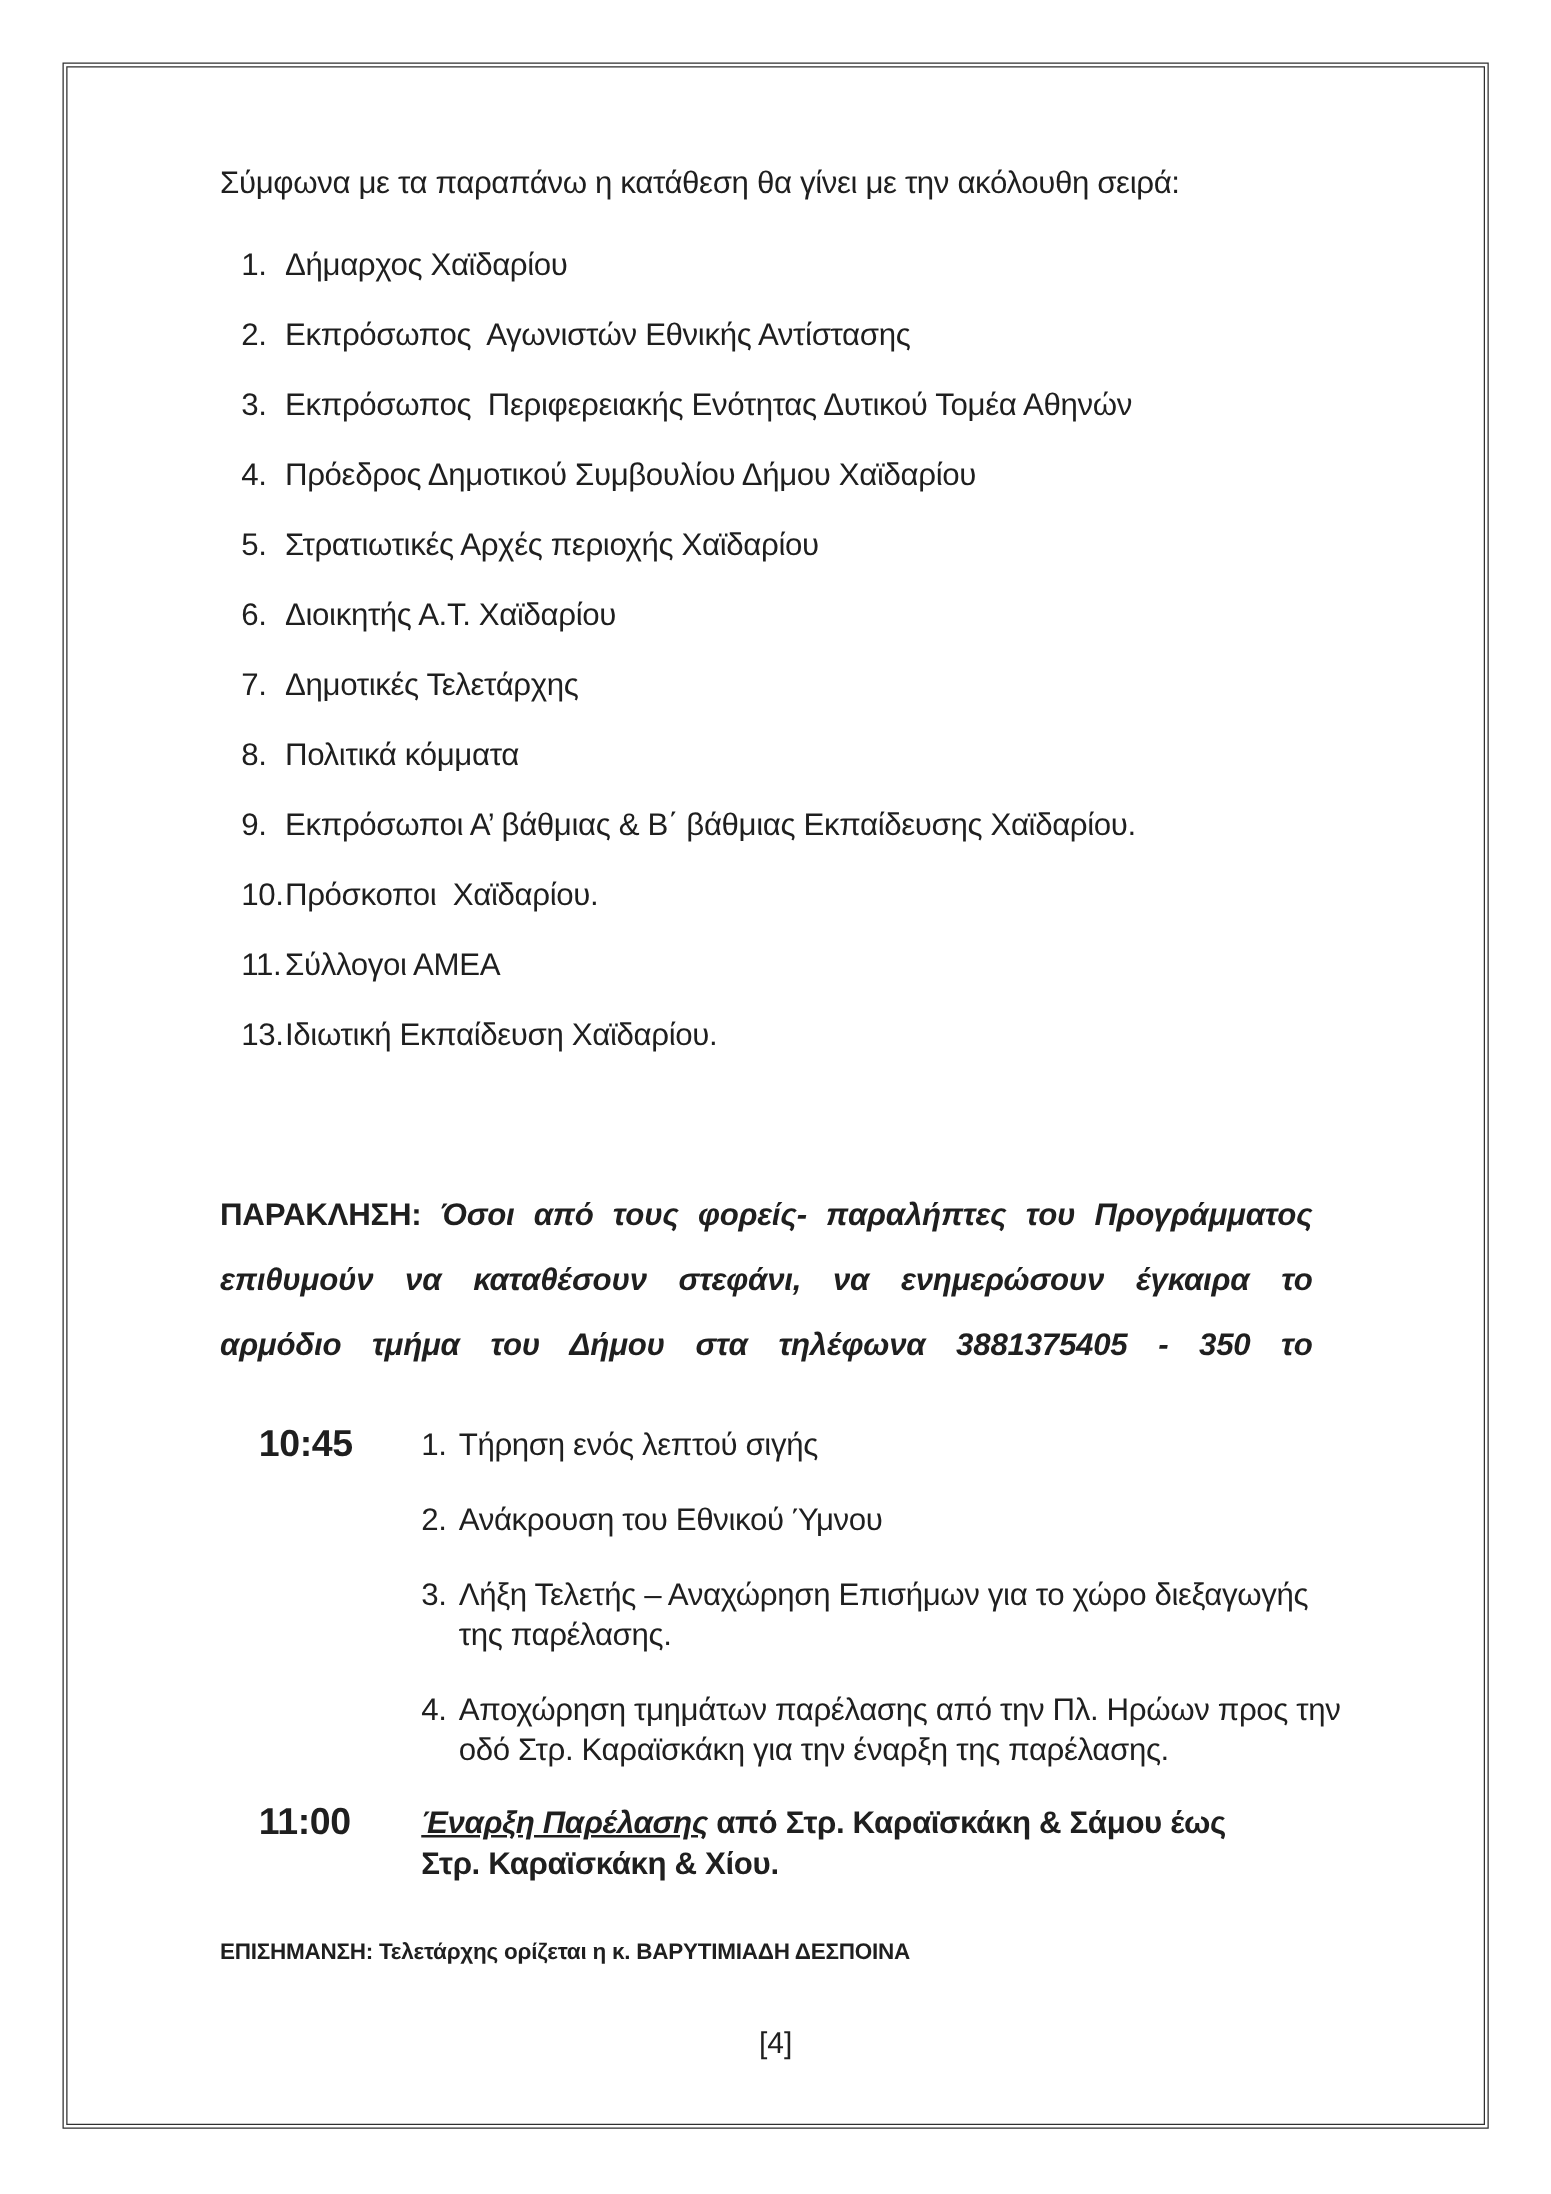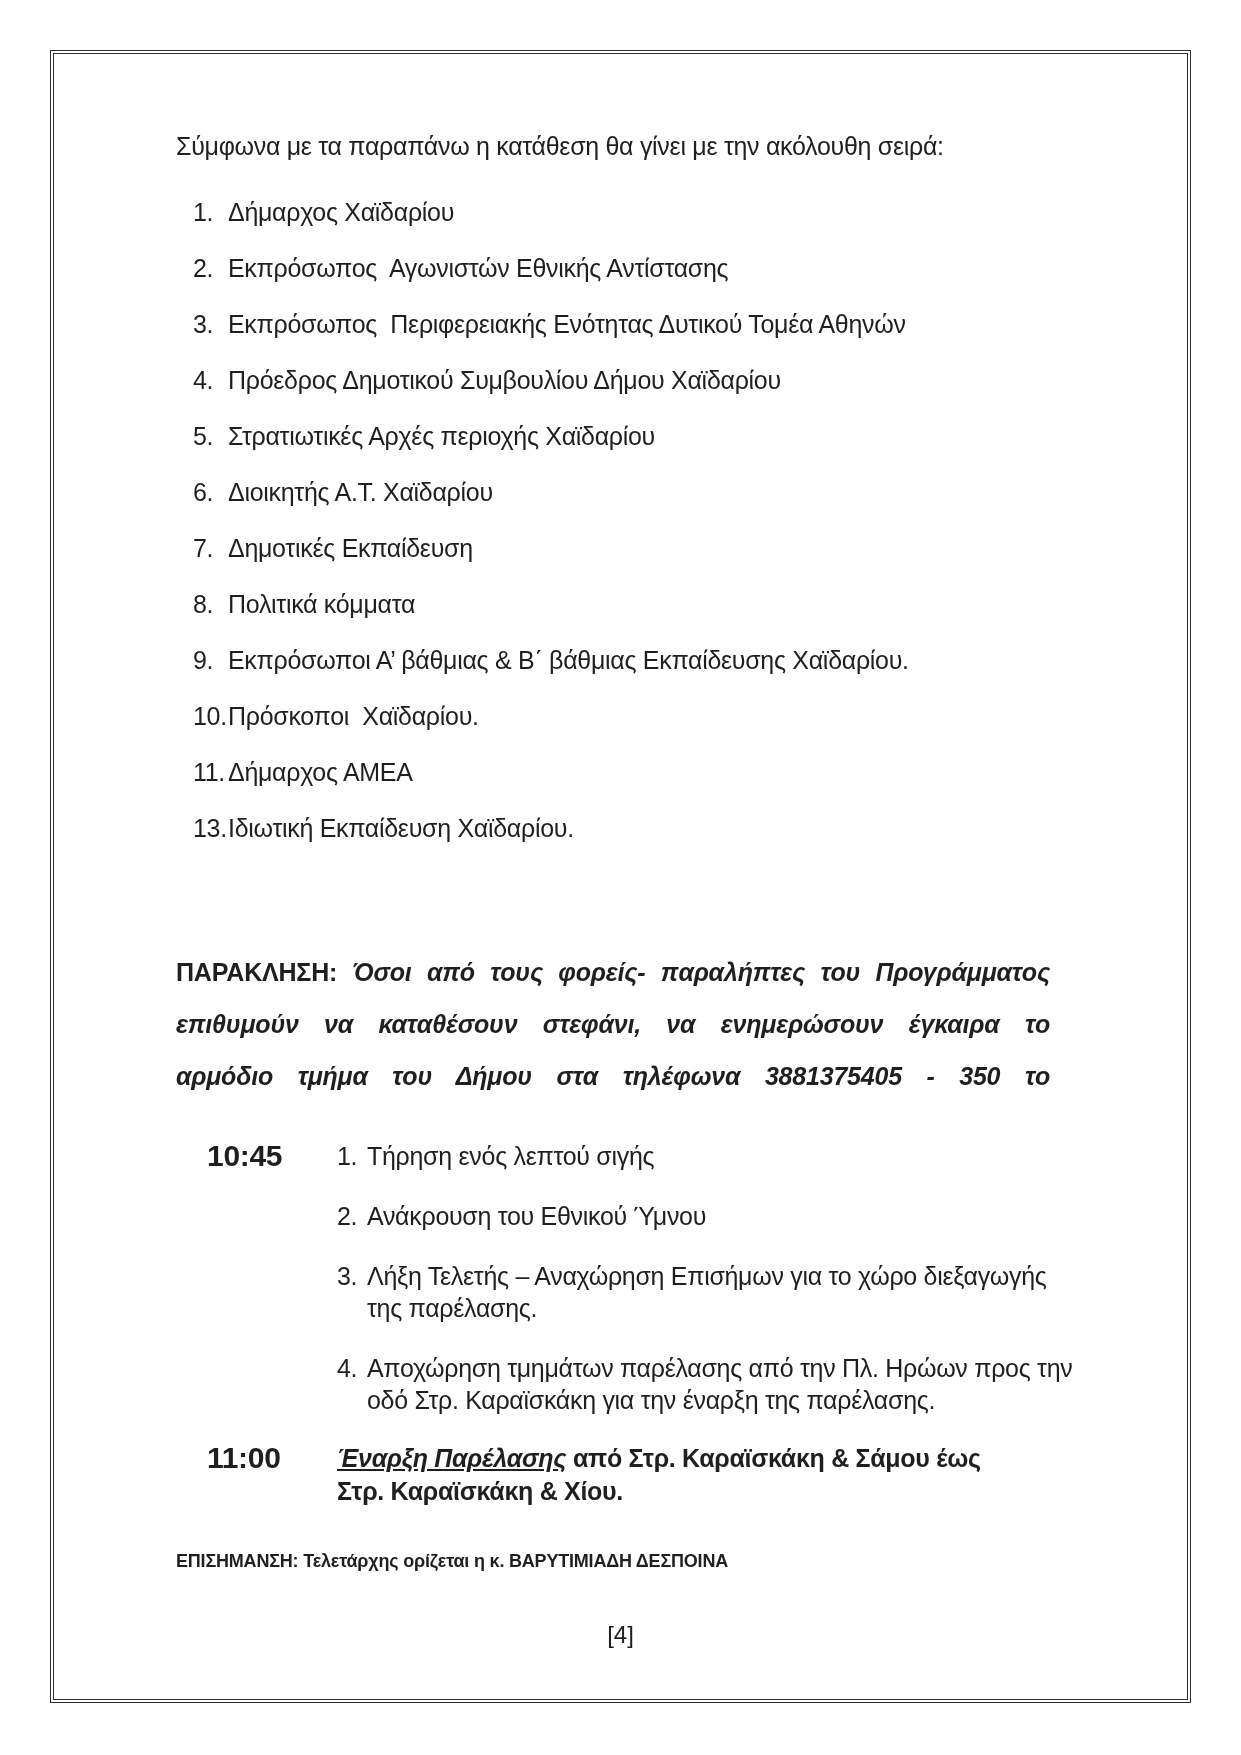--- a/index.html
+++ b/index.html
@@ -52,25 +52,25 @@
 
 <div class="intro txt ws">Σύμφωνα με τα παραπάνω η κατάθεση θα γίνει με την ακόλουθη σειρά:</div>
 
 <div class="dep-list">
   <div class="dep-item txt"><span class="dep-num">1.</span><span class="ws">Δήμαρχος Χαϊδαρίου</span></div>
   <div class="dep-item txt"><span class="dep-num">2.</span><span class="ws">Εκπρόσωπος  Αγωνιστών Εθνικής Αντίστασης</span></div>
   <div class="dep-item txt"><span class="dep-num">3.</span><span class="ws">Εκπρόσωπος  Περιφερειακής Ενότητας Δυτικού Τομέα Αθηνών</span></div>
   <div class="dep-item txt"><span class="dep-num">4.</span><span class="ws">Πρόεδρος Δημοτικού Συμβουλίου Δήμου Χαϊδαρίου</span></div>
   <div class="dep-item txt"><span class="dep-num">5.</span><span class="ws">Στρατιωτικές Αρχές περιοχής Χαϊδαρίου</span></div>
   <div class="dep-item txt"><span class="dep-num">6.</span><span class="ws">Διοικητής Α.Τ. Χαϊδαρίου</span></div>
-  <div class="dep-item txt"><span class="dep-num">7.</span><span class="ws">Δημοτικές Εκπαίδευση</span></div>
+  <div class="dep-item txt"><span class="dep-num">7.</span><span class="ws">Δημοτικές Τελετάρχης</span></div>
   <div class="dep-item txt"><span class="dep-num">8.</span><span class="ws">Πολιτικά κόμματα</span></div>
   <div class="dep-item txt"><span class="dep-num">9.</span><span class="ws">Εκπρόσωποι Α’ βάθμιας &amp; Β΄ βάθμιας Εκπαίδευσης Χαϊδαρίου.</span></div>
   <div class="dep-item txt"><span class="dep-num">10.</span><span class="ws">Πρόσκοποι  Χαϊδαρίου.</span></div>
-  <div class="dep-item txt"><span class="dep-num">11.</span><span class="ws">Δήμαρχος ΑΜΕΑ</span></div>
+  <div class="dep-item txt"><span class="dep-num">11.</span><span class="ws">Σύλλογοι ΑΜΕΑ</span></div>
   <div class="dep-item txt"><span class="dep-num">13.</span><span class="ws">Ιδιωτική Εκπαίδευση Χαϊδαρίου.</span></div>
 </div>
 
 <div class="paraklisi">
   <div class="jline"><span>ΠΑΡΑΚΛΗΣΗ:</span><span class="it ws"> Όσοι από τους φορείς- παραλήπτες του Προγράμματος</span></div>
   <div class="jline it">επιθυμούν να καταθέσουν στεφάνι, να ενημερώσουν έγκαιρα το</div>
   <div class="jline it">αρμόδιο τμήμα του Δήμου στα τηλέφωνα 3881375405 - 350 το</div>
 </div>
 
 <div class="sched-time" style="top:1140px;">10:45</div>

